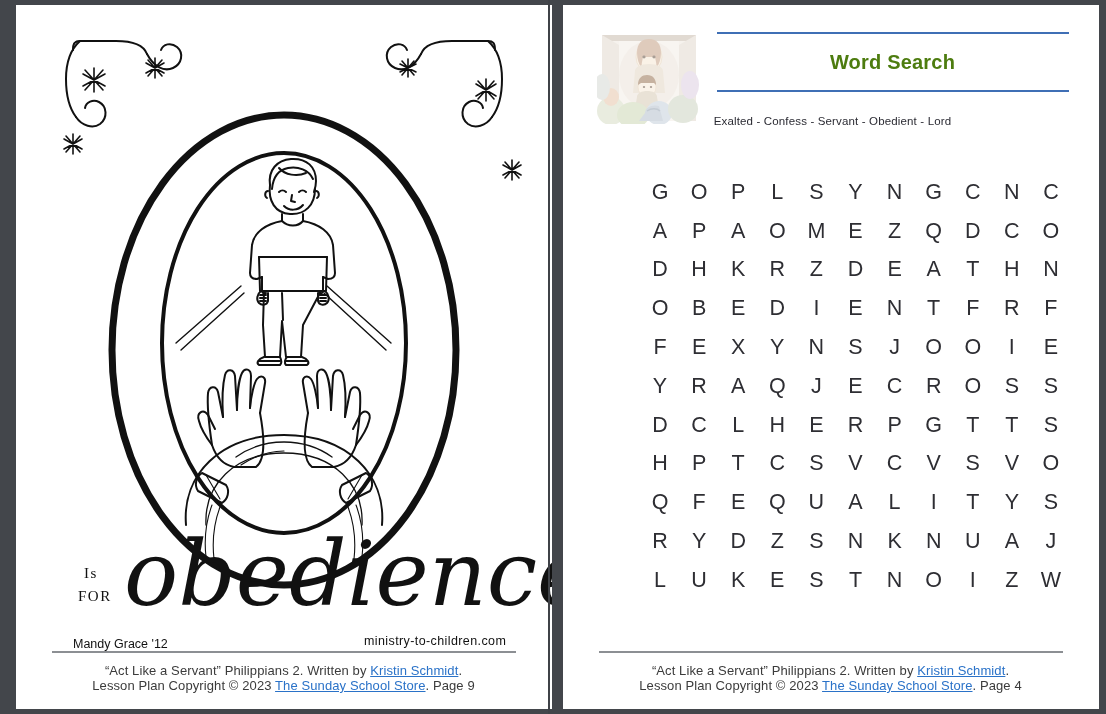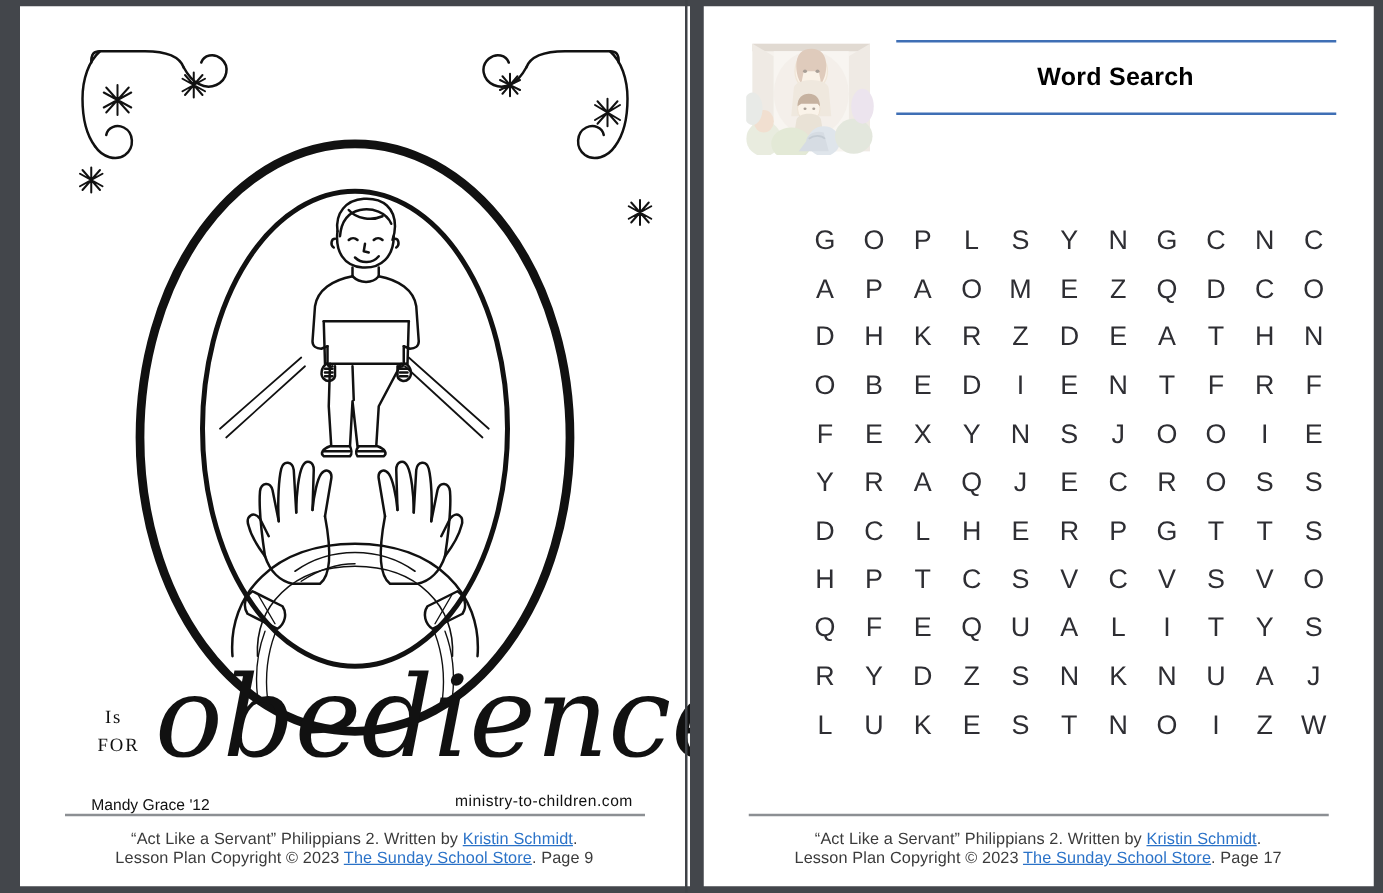--- a/index.html
+++ b/index.html
@@ -58,21 +58,21 @@
   .thumb{
     width:104px;height:97px;flex:0 0 104px;position:relative;overflow:hidden;
     background:#ffffff;
   }
   .title-box{
     flex:1;margin-top:5px;
   }
   .rule-blue{height:2px;background:#3f6fb5;width:100%;}
   .ws-title{
     text-align:center;
-    font-size:20px;font-weight:bold;color:#000000;
+    font-size:20px;font-weight:bold;color:#4d7c0f;
     letter-spacing:.2px;
     padding:17px 0 16px 0;
     font-family:"Liberation Sans", sans-serif;
   }
   .wordlist{
     position:absolute;left:34px;right:30px;top:104px;
     text-align:center;
   }
   .wordlist .wl{
     font-size:11.5px;color:#2b2b33;line-height:25px;letter-spacing:.15px;
@@ -295,20 +295,21 @@
         </svg>
       </div>
       <div class="title-box">
         <div class="rule-blue"></div>
         <div class="ws-title">Word Search</div>
         <div class="rule-blue"></div>
       </div>
     </div>
 
     <div class="wordlist">
+      <div class="wl">Exalted - Confess - Servant - Obedient - Lord</div>
     </div>
 
     <div class="grid-wrap" id="grid-wrap">
         <div class="grid-row">
           <div class="cell">G</div>
           <div class="cell">O</div>
           <div class="cell">P</div>
           <div class="cell">L</div>
           <div class="cell">S</div>
           <div class="cell">Y</div>
@@ -449,17 +450,17 @@
           <div class="cell">W</div>
         </div>
       </div>
 
     <div class="footer">
       <div class="footer-rule"></div>
       <div class="footer-line">
         <span>“Act Like a Servant” Philippians 2.  Written by </span><a class="footer-link" href="#">Kristin Schmidt</a><span>.</span>
       </div>
       <div class="footer-line">
-        <span>Lesson Plan Copyright © 2023 </span><a class="footer-link" href="#">The Sunday School Store</a><span>. Page 17</span>
+        <span>Lesson Plan Copyright © 2023 </span><a class="footer-link" href="#">The Sunday School Store</a><span>. Page 4</span>
       </div>
     </div>
   </div>
 </div>
 
 </body></html>

